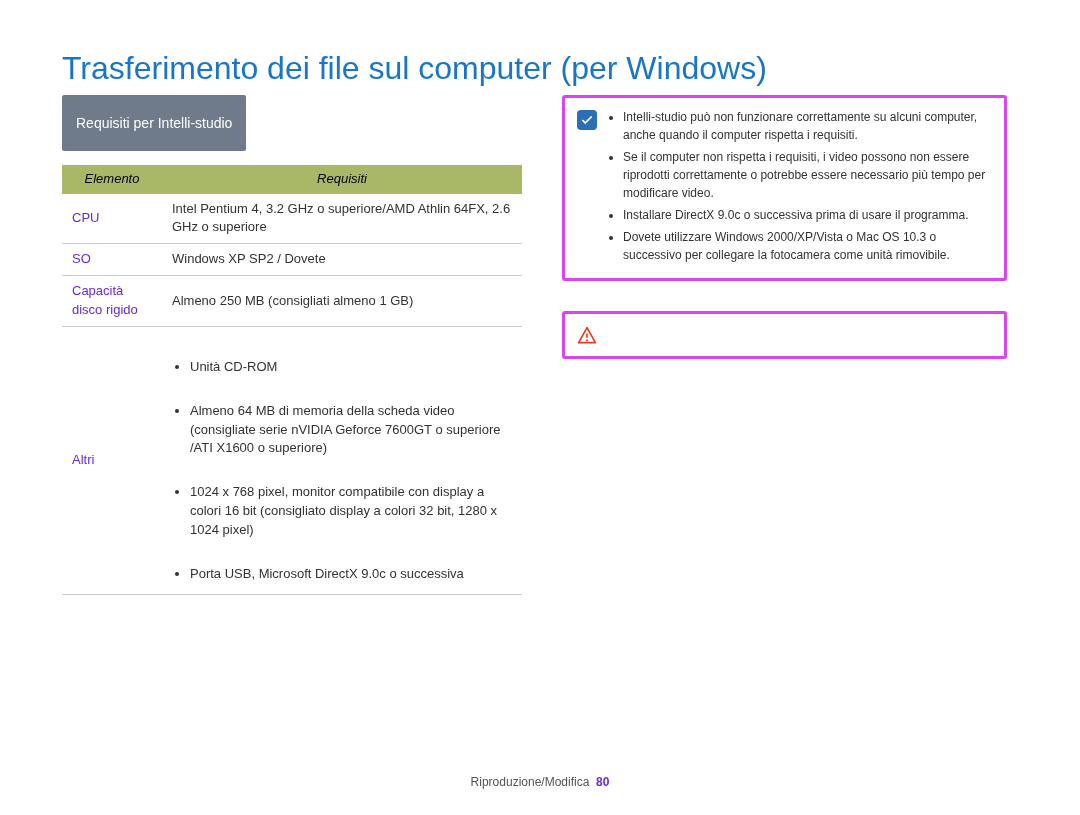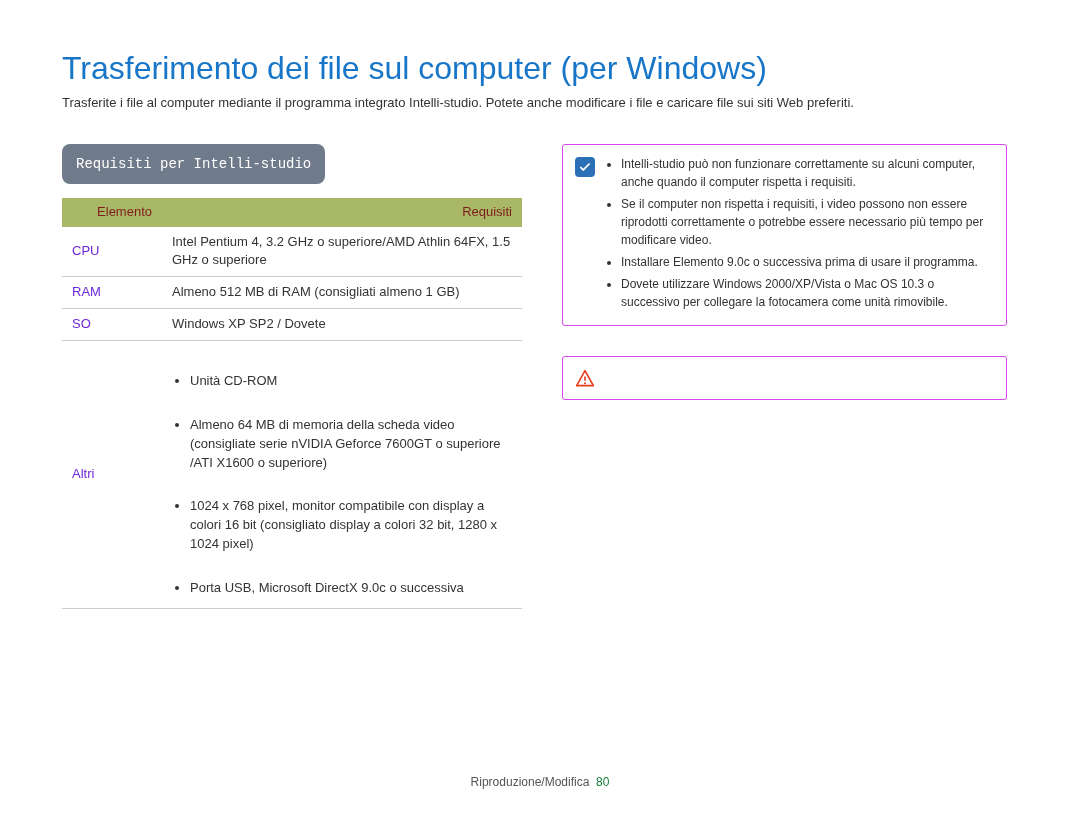--- a/index.html
+++ b/index.html
@@ -38,37 +38,37 @@
     width: 460px;
   }
   .col-right {
     width: 445px;
   }
   .badge {
     display: inline-block;
     background: #6f7a8a;
     color: #fff;
     font-size: 14px;
-    padding: 12px 14px;
-    border-radius: 8px;
+    padding: 20px 14px;
+    border-radius: 2px;
     margin-bottom: 14px;
-    font-family: Liberation Mono, monospace;
   }
   table.req {
     border-collapse: collapse;
     width: 100%;
     font-size: 13px;
     line-height: 1.45;
   }
   table.req thead th {
     background: #a9b866;
-    color: #7f1d1d;
+    color: #000000;
     font-weight: 400;
-    text-align: right;
+    text-align: center;
     padding: 5px 10px;
+    font-style: italic;
   }
   table.req td {
     padding: 6px 10px;
     border-top: 1px solid #ccc;
     vertical-align: middle;
     color: #333;
   }
   table.req tbody tr:first-child td {
     border-top: none;
   }
@@ -81,21 +81,21 @@
   }
   ul.inner {
     margin: 2px 0 2px 0;
     padding-left: 18px;
   }
   ul.inner li {
     margin-bottom: 4px;
     margin-top: 25px;
   }
   .note-box {
-    border: 1px solid #d946ef;
+    border: 3px solid #d946ef;
     border-radius: 3px;
     padding: 10px 14px 10px 12px;
     display: flex;
     gap: 10px;
     font-size: 12px;
     line-height: 1.5;
     color: #333;
     margin-bottom: 30px;
   }
   .note-box .icon {
@@ -130,53 +130,53 @@
   .footer {
     position: absolute;
     bottom: 26px;
     left: 0;
     width: 100%;
     text-align: center;
     font-size: 12px;
     color: #555;
   }
   .footer .pnum {
-    color: #15803d;
+    color: #6d28d9;
+    font-weight: bold;
   }
 </style>
 </head>
 <body>
 
 <div class="page">
   <h1 class="title">Trasferimento dei file sul computer (per Windows)</h1>
-  <div class="intro">Trasferite i file al computer mediante il programma integrato Intelli-studio. Potete anche modificare i file e caricare file sui siti Web preferiti.</div>
 
   <div class="columns">
     <div class="col-left">
       <div class="badge">Requisiti per Intelli-studio</div>
 
       <table class="req">
         <thead>
           <tr>
             <th>Elemento</th>
             <th>Requisiti</th>
           </tr>
         </thead>
         <tbody>
           <tr>
             <td>CPU</td>
-            <td>Intel Pentium 4, 3.2 GHz o superiore/AMD Athlin 64FX, 1.5 GHz o superiore</td>
-          </tr>
-          <tr>
-            <td>RAM</td>
-            <td>Almeno 512 MB di RAM (consigliati almeno 1 GB)</td>
+            <td>Intel Pentium 4, 3.2 GHz o superiore/AMD Athlin 64FX, 2.6 GHz o superiore</td>
           </tr>
           <tr>
             <td>SO</td>
             <td>Windows XP SP2 / Dovete</td>
+          </tr>
+          <tr>
+            <td>Capacità disco rigido</td>
+            <td>Almeno 250 MB (consigliati almeno 1 GB)</td>
           </tr>
           <tr>
             <td>Altri</td>
             <td>
               <ul class="inner">
                 <li>Unità CD-ROM</li>
                 <li>Almeno 64 MB di memoria della scheda video (consigliate serie nVIDIA Geforce 7600GT o superiore /ATI X1600 o superiore)</li>
                 <li>1024 x 768 pixel, monitor compatibile con display a colori 16 bit (consigliato display a colori 32 bit, 1280 x 1024 pixel)</li>
                 <li>Porta USB, Microsoft DirectX 9.0c o successiva</li>
               </ul>
@@ -190,21 +190,21 @@
 
       <div class="note-box">
         <div class="icon icon-info">
           <svg width="14" height="14" viewBox="0 0 24 24" fill="none" stroke="#fff" stroke-width="3">
             <path d="M4 12l5 5L20 6"></path>
           </svg>
         </div>
         <ul>
           <li>Intelli-studio può non funzionare correttamente su alcuni computer, anche quando il computer rispetta i requisiti.</li>
           <li>Se il computer non rispetta i requisiti, i video possono non essere riprodotti correttamente o potrebbe essere necessario più tempo per modificare video.</li>
-          <li>Installare Elemento 9.0c o successiva prima di usare il programma.</li>
+          <li>Installare DirectX 9.0c o successiva prima di usare il programma.</li>
           <li>Dovete utilizzare Windows 2000/XP/Vista o Mac OS 10.3 o successivo per collegare la fotocamera come unità rimovibile.</li>
         </ul>
       </div>
 
       <div class="note-box">
         <div class="icon icon-warn">
           <svg width="20" height="20" viewBox="0 0 24 24">
             <path d="M12 2 L22 20 L2 20 Z" fill="none" stroke="#e83e1d" stroke-width="2" stroke-linejoin="round"></path>
             <line x1="12" y1="9" x2="12" y2="14" stroke="#e83e1d" stroke-width="2"></line>
             <circle cx="12" cy="17" r="1.2" fill="#e83e1d"></circle>

